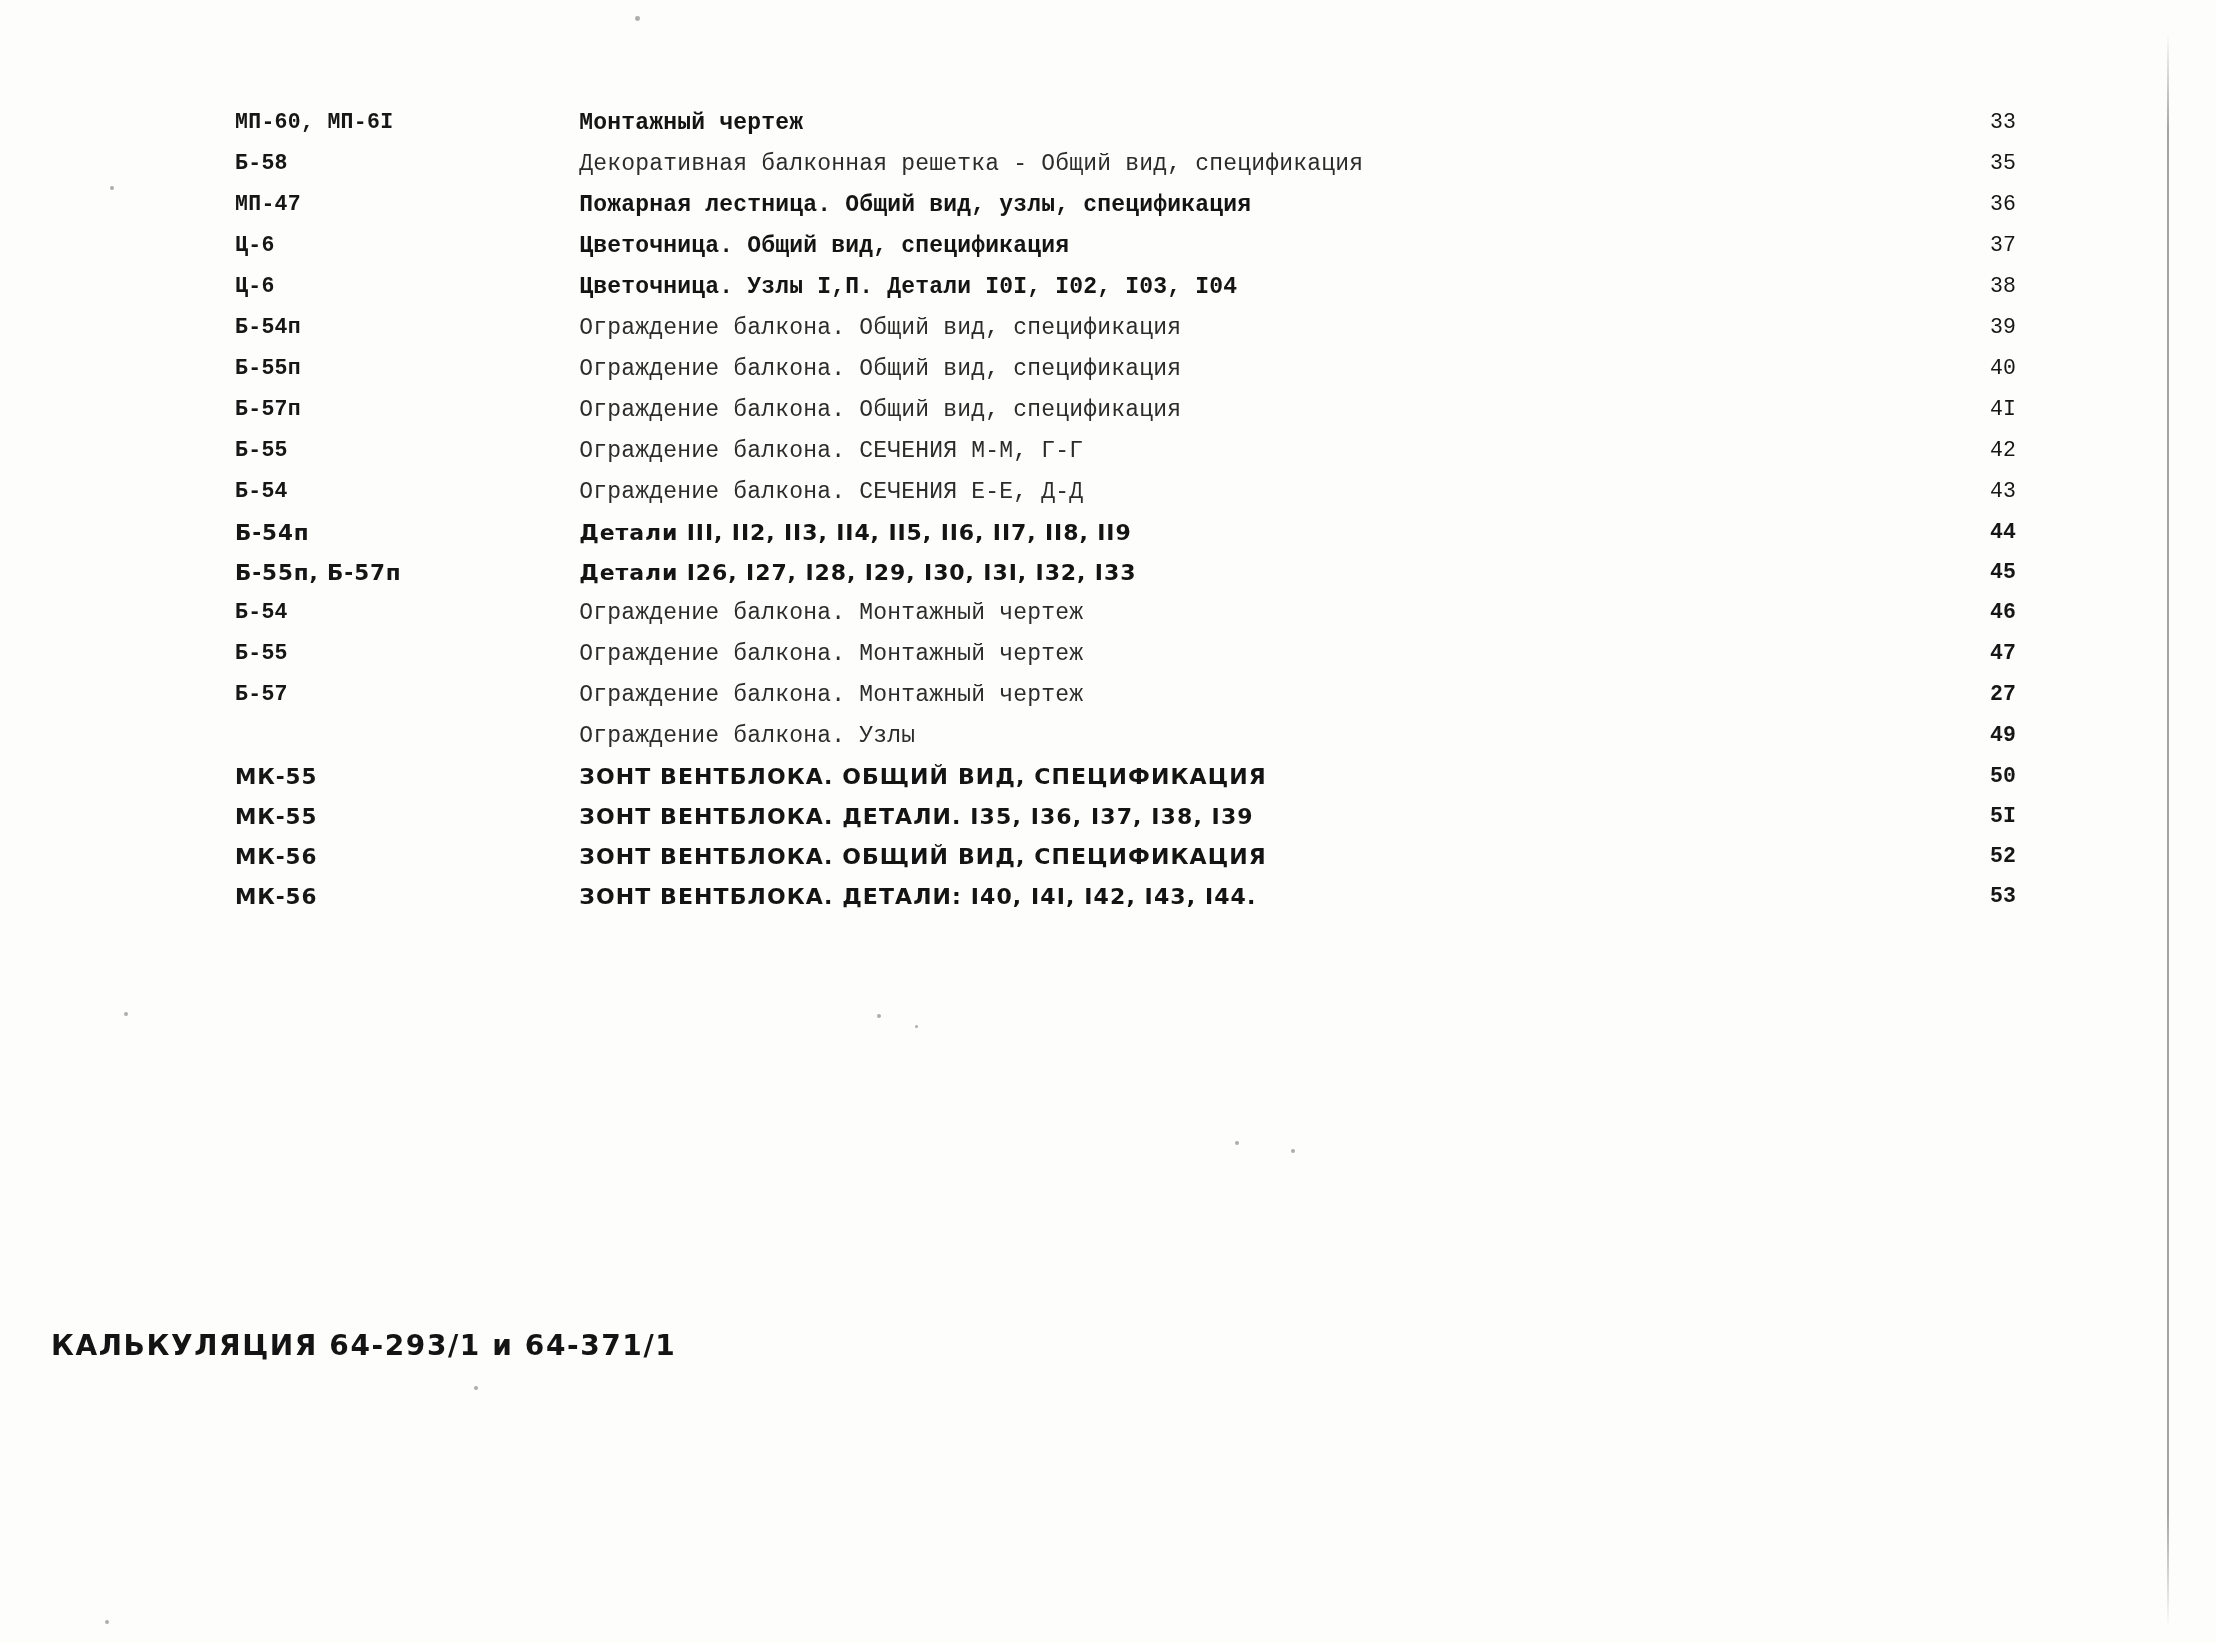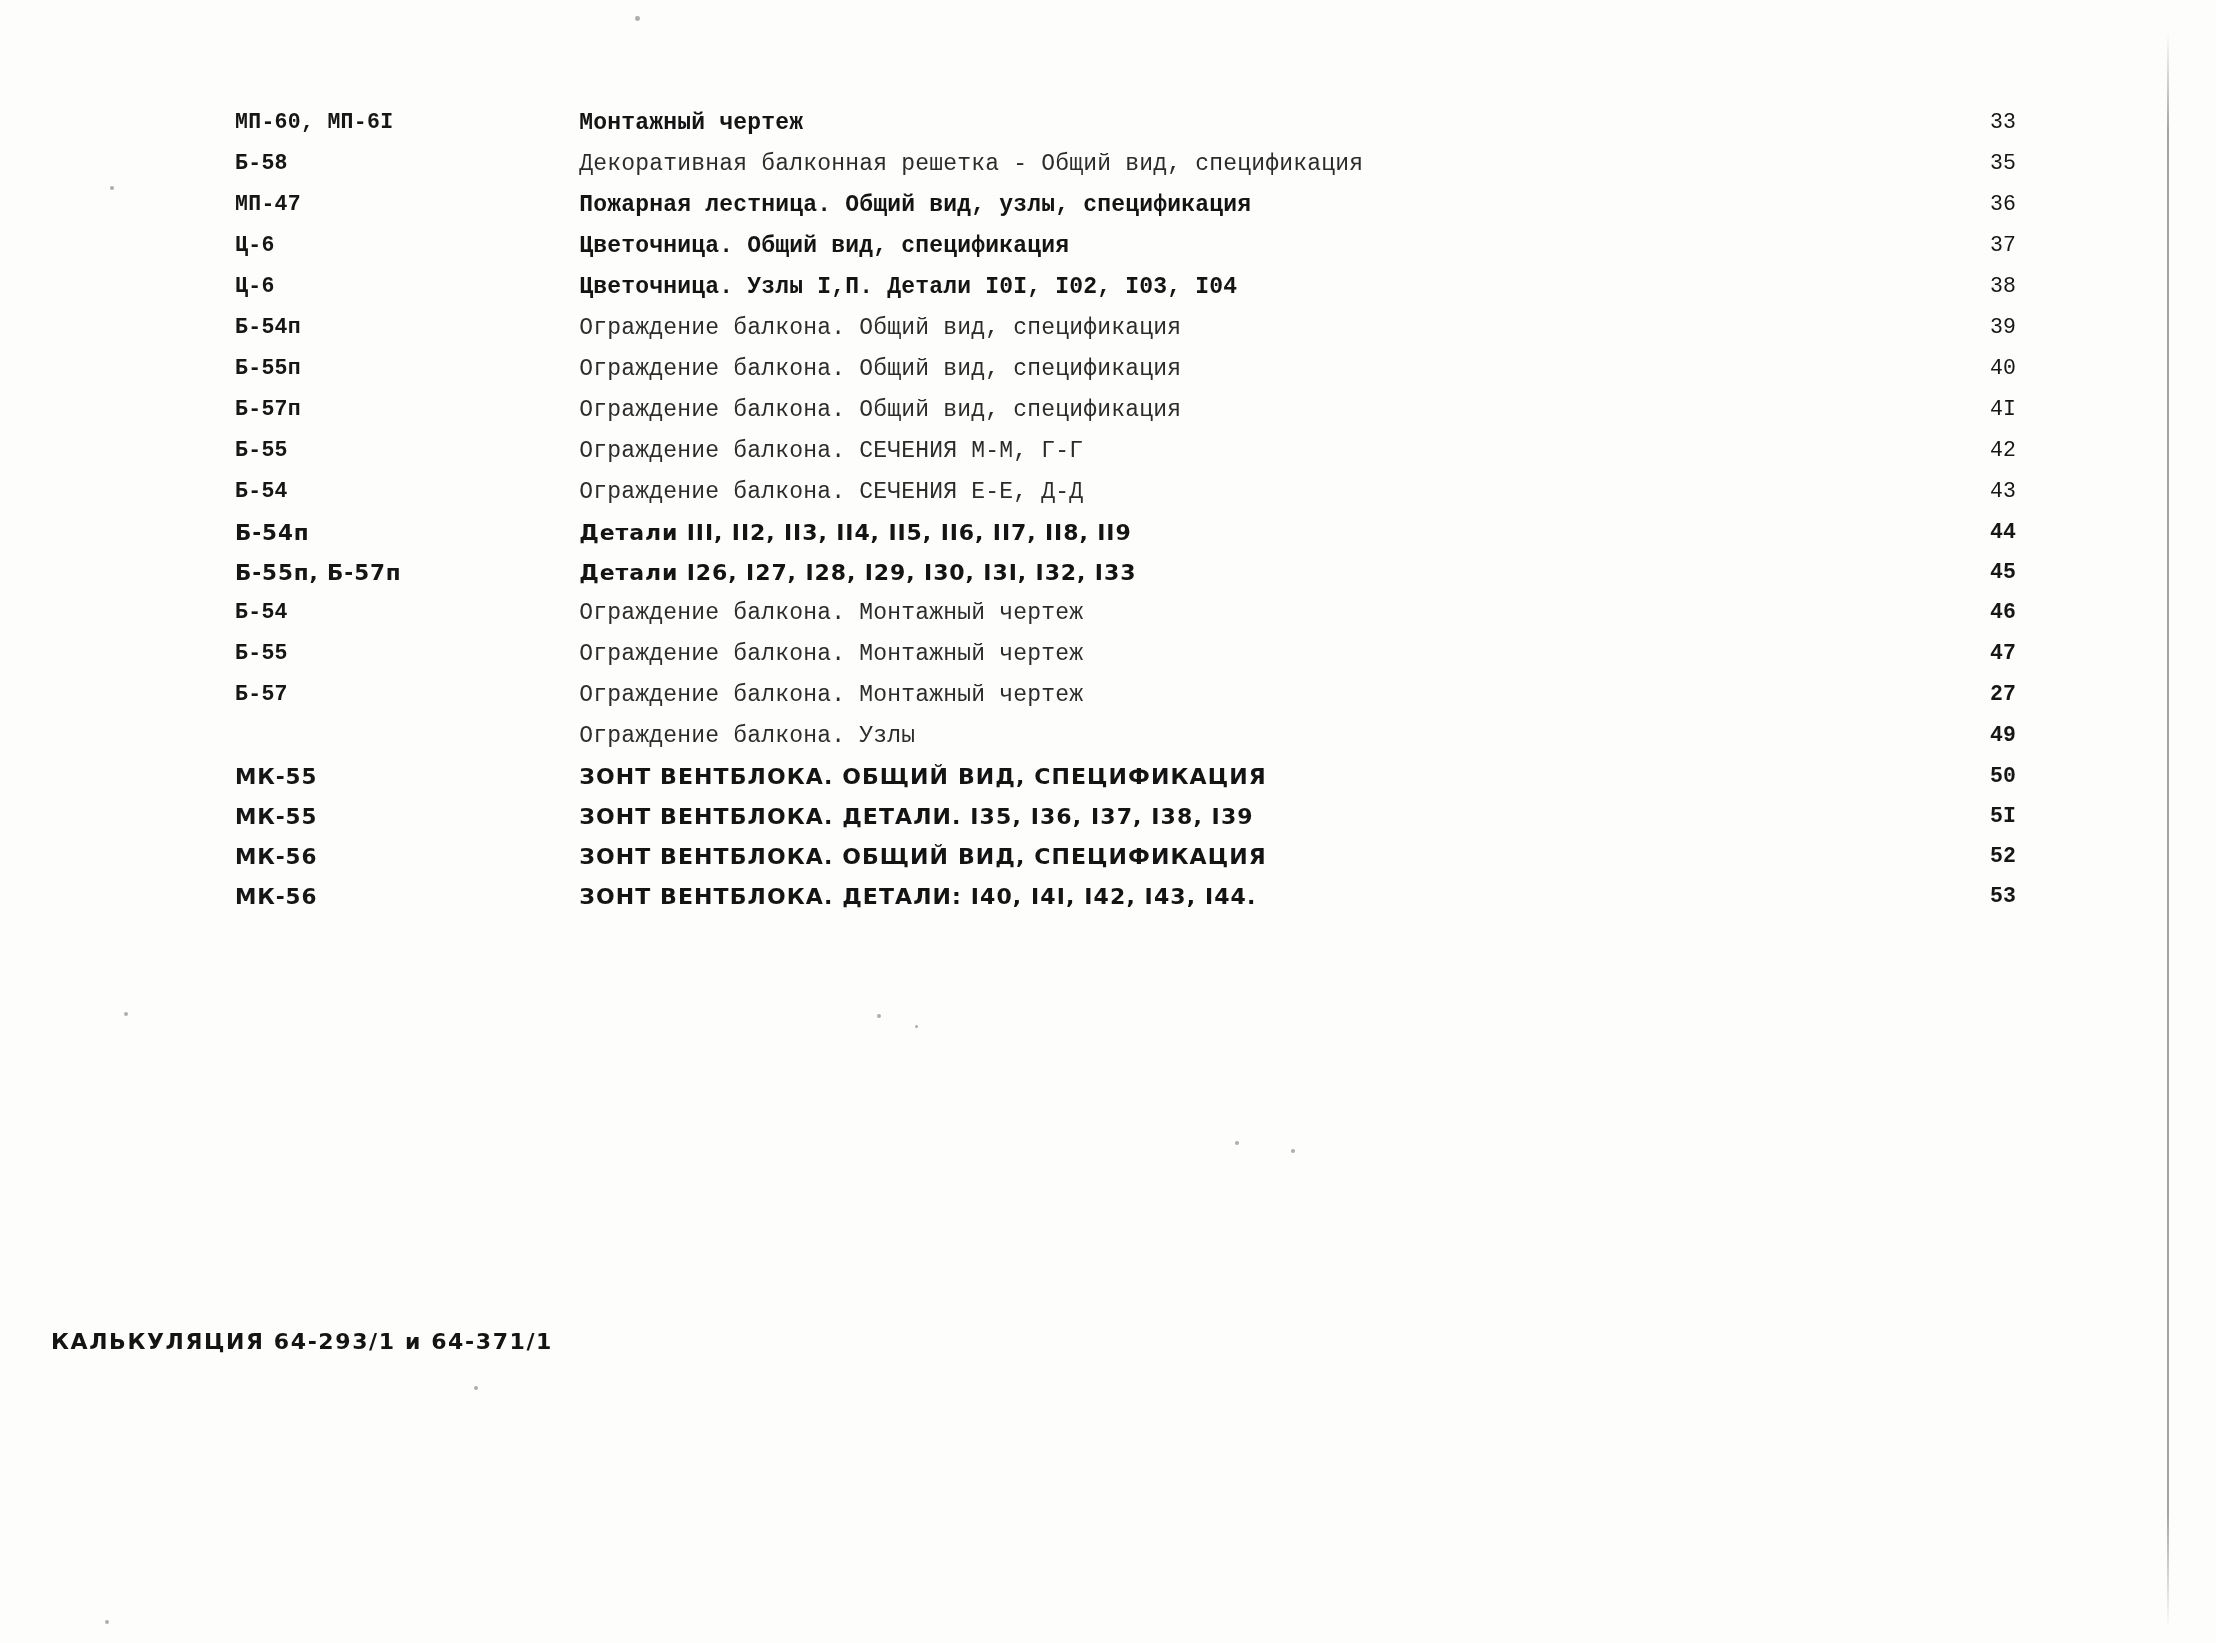--- a/index.html
+++ b/index.html
@@ -120,21 +120,21 @@
     font-family: Liberation Mono, monospace;
     font-weight: 600;
   }
 
   .footnote {
     position: absolute;
     left: 51px;
     top: 1329px;
     font-family: "DejaVu Sans", sans-serif;
     font-weight: 700;
-    font-size: 22px;
+    font-size: 28px;
     letter-spacing: 1.6px;
     color: #141414;
   }
 </style>
 </head>
 <body>
 
 <div class="page"></div>
 <div class="edge-line"></div>
 

